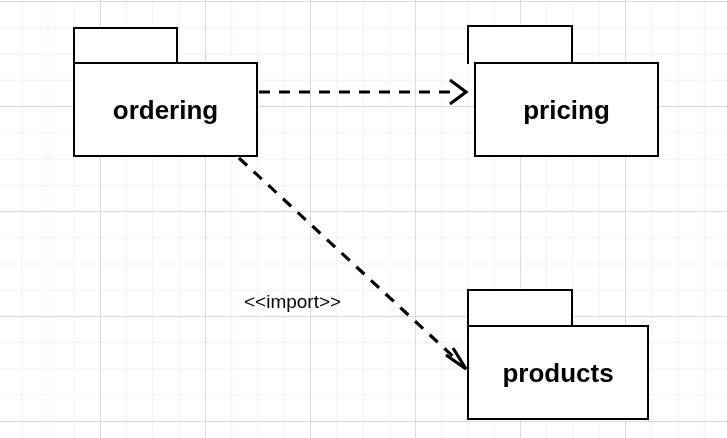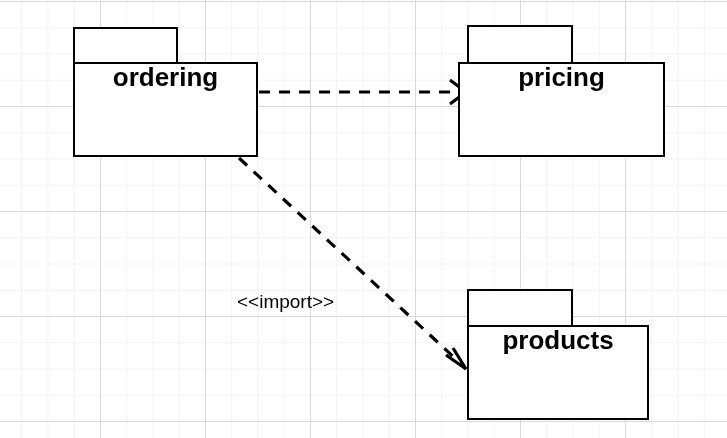--- a/index.html
+++ b/index.html
@@ -49,21 +49,21 @@
     background: #ffffff;
     border: 2.5px solid #000000;
     border-bottom: none;
   }
   .pkg-body {
     position: absolute;
     box-sizing: border-box;
     background: #ffffff;
     border: 2.5px solid #000000;
     display: flex;
-    align-items: flex-start;
+    align-items: center;
     justify-content: center;
   }
   .pkg-label {
     font-family: "Liberation Sans", sans-serif;
     font-size: 26px;
     font-weight: bold;
     color: #000000;
     letter-spacing: 0px;
     line-height: 1;
     white-space: nowrap;
@@ -98,27 +98,27 @@
 
   <div class="pkg">
     <div class="pkg-tab" style="left:73px; top:27px; width:105px; height:37px;"></div>
     <div class="pkg-body" style="left:73px; top:62px; width:185px; height:95px;">
       <span class="pkg-label">ordering</span>
     </div>
   </div>
 
   <div class="pkg">
     <div class="pkg-tab" style="left:467px; top:25px; width:106px; height:39px;"></div>
-    <div class="pkg-body" style="left:458px; top:62px; width:207px; height:95px;">
+    <div class="pkg-body" style="left:474px; top:62px; width:185px; height:95px;">
       <span class="pkg-label">pricing</span>
     </div>
   </div>
 
   <div class="pkg">
     <div class="pkg-tab" style="left:467px; top:289px; width:106px; height:38px;"></div>
     <div class="pkg-body" style="left:467px; top:325px; width:182px; height:95px;">
       <span class="pkg-label">products</span>
     </div>
   </div>
 
-  <div class="edge-label" style="left:237px; top:292px;">&lt;&lt;import&gt;&gt;</div>
+  <div class="edge-label" style="left:244px; top:292px;">&lt;&lt;import&gt;&gt;</div>
 
 </div>
 
 </body></html>

